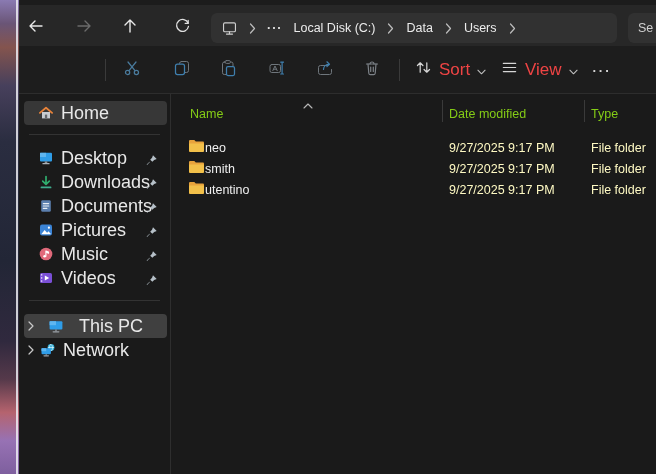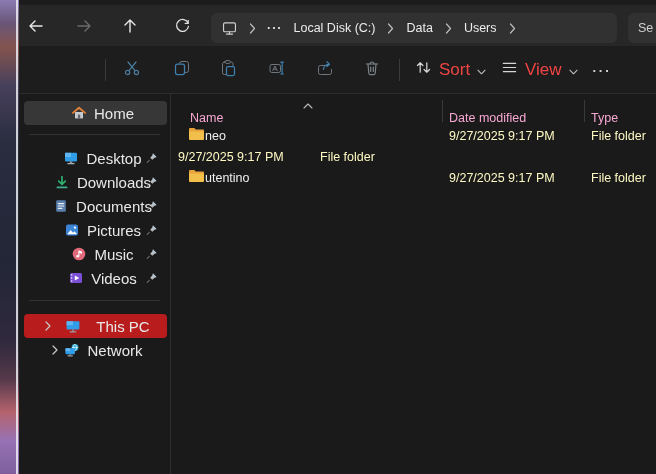--- a/index.html
+++ b/index.html
@@ -40,35 +40,35 @@
   .new-btn{left:9px;padding:0 11px;gap:8px;color:#e6e6e6;font-size:12.5px;}
   .tb-sep{position:absolute;top:13px;width:1px;height:22px;background:#3a3a3a;}
   .ico-btn{width:36px;}
   .grp{gap:7px;color:#ef4444;font-size:17px;padding:0 8px;}
   .more-btn{color:#d8d8d8;font-size:13px;letter-spacing:2px;font-weight:bold;width:30px;}
 
   
   .body{flex:1;display:flex;min-height:0;}
   .sidebar{width:151px;flex:none;padding-top:7px;position:relative;}
   .sb-item{height:24px;margin:0 3px 0 5px;display:flex;align-items:center;border-radius:4px;
-    padding-left:14px;color:#e8e8e8;font-size:15px;position:relative;justify-content:center;}
+    padding-left:14px;color:#e8e8e8;font-size:18px;position:relative;}
   .sb-item.expand{padding-left:2px;}
   .sb-item .tree-chev{width:8px;margin:0 4px 0 2px;display:flex;align-items:center;}
   .sb-icon{width:16px;height:16px;margin-right:7px;display:flex;align-items:center;justify-content:center;flex:none;}
   .sb-item.selected{background:#373737;}
-  .sb-item.subtle{background:#b91c1c;gap:8px;}
+  .sb-item.subtle{background:#404040;gap:8px;}
   .pin{position:absolute;right:9px;top:5px;}
   .sb-sep{height:1px;background:#333;margin:9px 10px 11px;}
   .sb-sep.second{margin:10px 10px 13px;}
   .divider{width:1px;background:#2e2e2e;flex:none;}
 
   
   .content{flex:1;position:relative;min-width:0;}
   .sort-caret{position:absolute;top:1px;left:132px;}
-  .list-header{display:flex;height:30px;margin-top:1px;align-items:flex-end;color:#f9a8d4;font-size:12.5px;}
+  .list-header{display:flex;height:30px;margin-top:13px;align-items:flex-start;color:#84cc16;font-size:12.5px;}
   .hsep{position:absolute;width:1px;height:22px;top:6px;background:#3a3a3a;}
   .col-name,.cell-name{width:271px;padding-left:19px;}
   .col-date,.cell-date{width:142px;padding-left:7px;}
   .col-type,.cell-type{flex:1;padding-left:7px;}
   .file-row{display:flex;height:21px;align-items:center;font-size:12.5px;color:#f0f0f0;}
   .cell-name{display:flex;align-items:center;padding-left:17px;white-space:nowrap;}
   .cell-date,.cell-type{color:#fef9c3;white-space:nowrap;overflow:hidden;}
 </style>
 </head>
 <body>
@@ -419,20 +419,29 @@
                   <path d="M1 4.5h15v7.3c0 .7-.5 1.2-1.2 1.2H2.3c-.7 0-1.3-.5-1.3-1.2z" fill="#f2c04a"></path>
                 </svg>
             </span>
             <span>neo</span>
           </div>
           <div class="cell-date">9/27/2025 9:17 PM</div>
           <div class="cell-type">File folder</div>
         </div>
 
         <div class="file-row">
+          <div class="cell-name">
+            <span>
+              <svg width="17" height="14" viewBox="0 0 17 14">
+                  <path d="M1 2.2C1 1.5 1.6 1 2.3 1h4l1.5 1.6h7c.7 0 1.2.5 1.2 1.2v8c0 .7-.5 1.2-1.2 1.2H2.3c-.7 0-1.3-.5-1.3-1.2z" fill="#e8a33c"></path>
+                  <path d="M1 4.5h15v7.3c0 .7-.5 1.2-1.2 1.2H2.3c-.7 0-1.3-.5-1.3-1.2z" fill="#f2c04a"></path>
+                </svg>
+            </span>
+            <span>smith</span>
+          </div>
           <div class="cell-date">9/27/2025 9:17 PM</div>
           <div class="cell-type">File folder</div>
         </div>
 
         <div class="file-row">
           <div class="cell-name">
             <span>
               <svg width="17" height="14" viewBox="0 0 17 14">
                   <path d="M1 2.2C1 1.5 1.6 1 2.3 1h4l1.5 1.6h7c.7 0 1.2.5 1.2 1.2v8c0 .7-.5 1.2-1.2 1.2H2.3c-.7 0-1.3-.5-1.3-1.2z" fill="#e8a33c"></path>
                   <path d="M1 4.5h15v7.3c0 .7-.5 1.2-1.2 1.2H2.3c-.7 0-1.3-.5-1.3-1.2z" fill="#f2c04a"></path>

